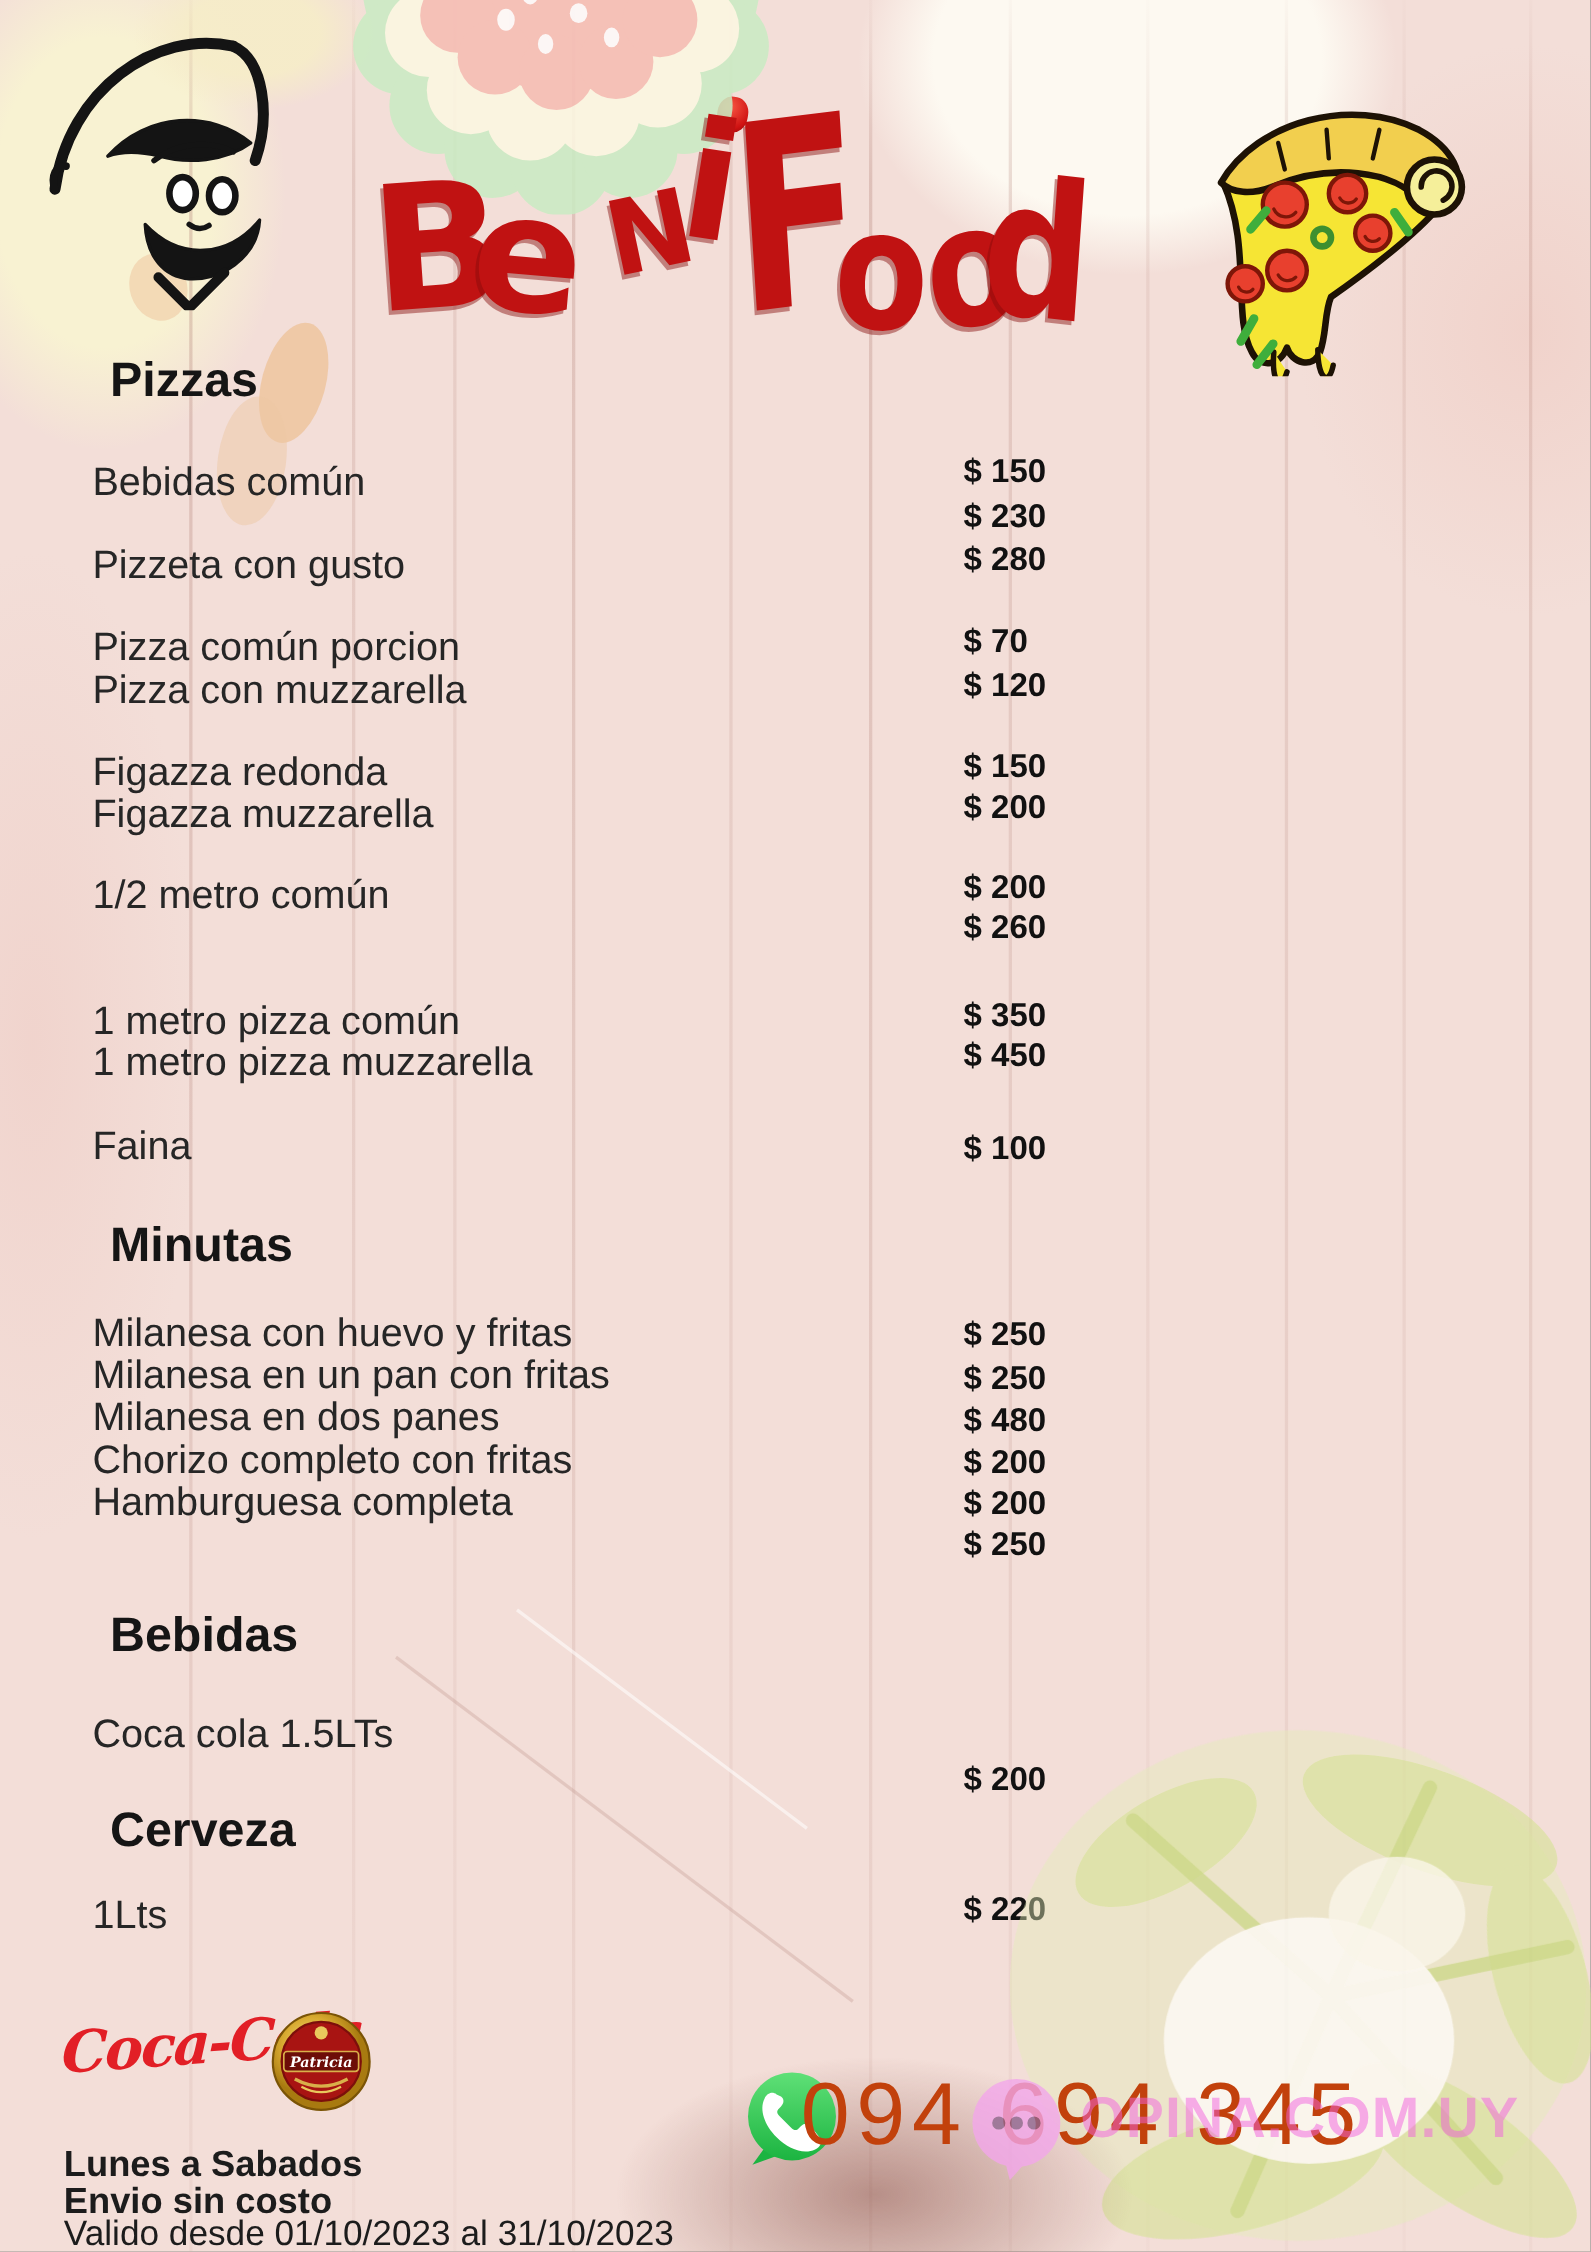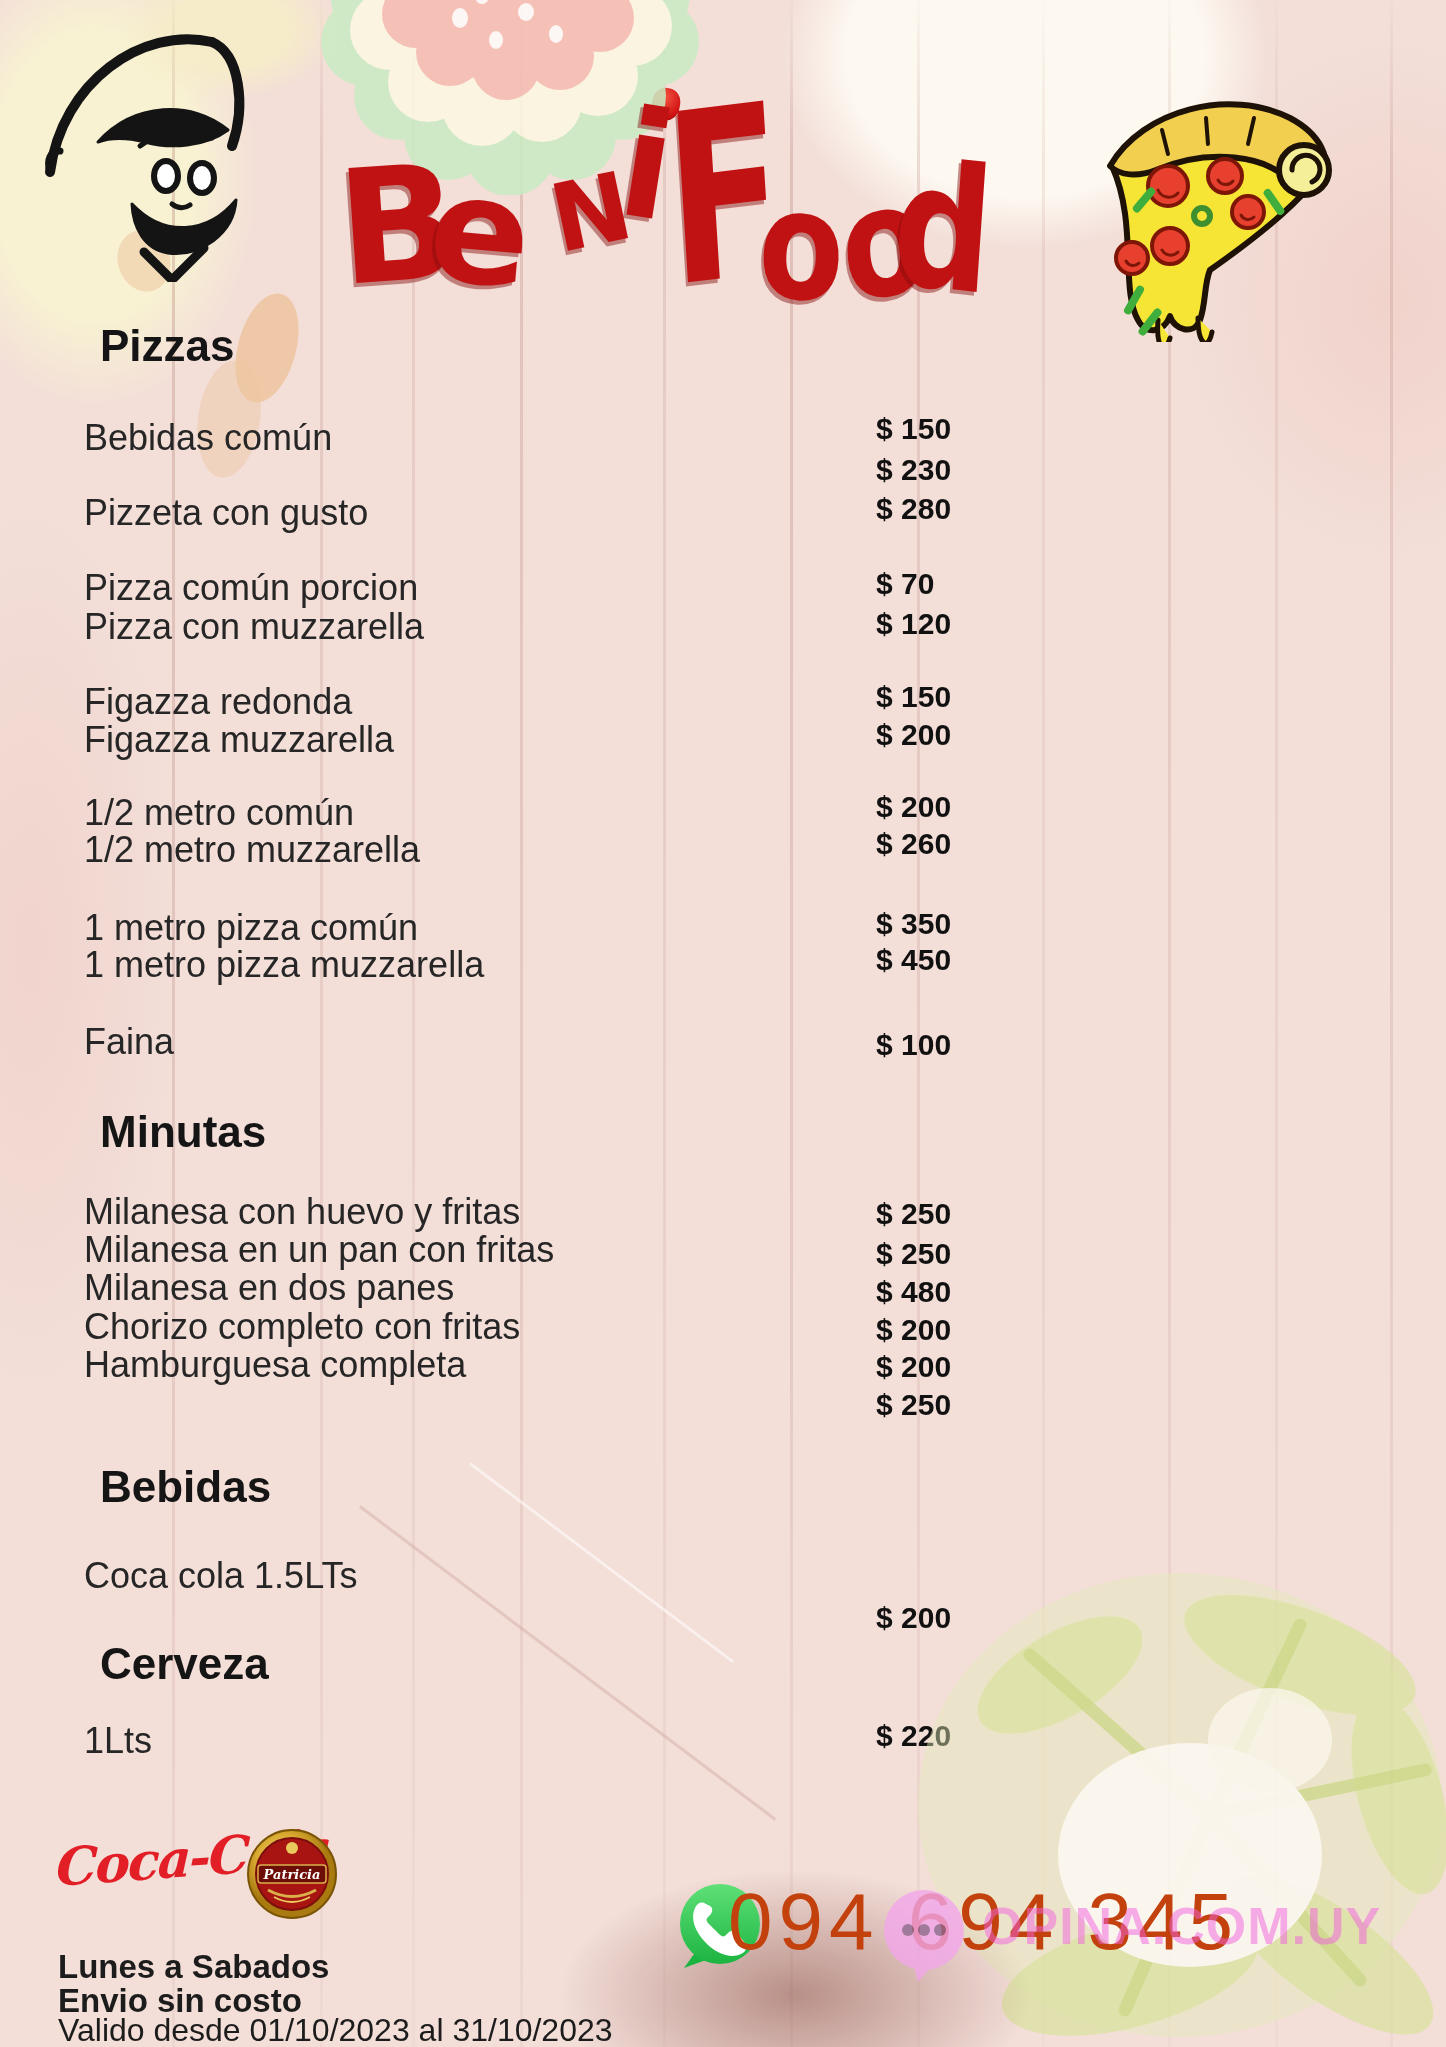--- a/index.html
+++ b/index.html
@@ -180,21 +180,20 @@
   <div class="mi" style="top:607px">Pizza con muzzarella</div>
   <div class="mp" style="top:607px">$ 120</div>
 
   <div class="mi" style="top:682px">Figazza redonda</div>
   <div class="mp" style="top:680px">$ 150</div>
   <div class="mi" style="top:720px">Figazza muzzarella</div>
   <div class="mp" style="top:718px">$ 200</div>
 
   <div class="mi" style="top:793px">1/2 metro común</div>
   <div class="mp" style="top:790px">$ 200</div>
-  <div class="mi" style="top:830px">1/2 metro muzzarella</div>
   <div class="mp" style="top:827px">$ 260</div>
 
   <div class="mi" style="top:908px">1 metro pizza común</div>
   <div class="mp" style="top:907px">$ 350</div>
   <div class="mi" style="top:945px">1 metro pizza muzzarella</div>
   <div class="mp" style="top:943px">$ 450</div>
 
   <div class="mi" style="top:1022px">Faina</div>
   <div class="mp" style="top:1028px">$ 100</div>
 

